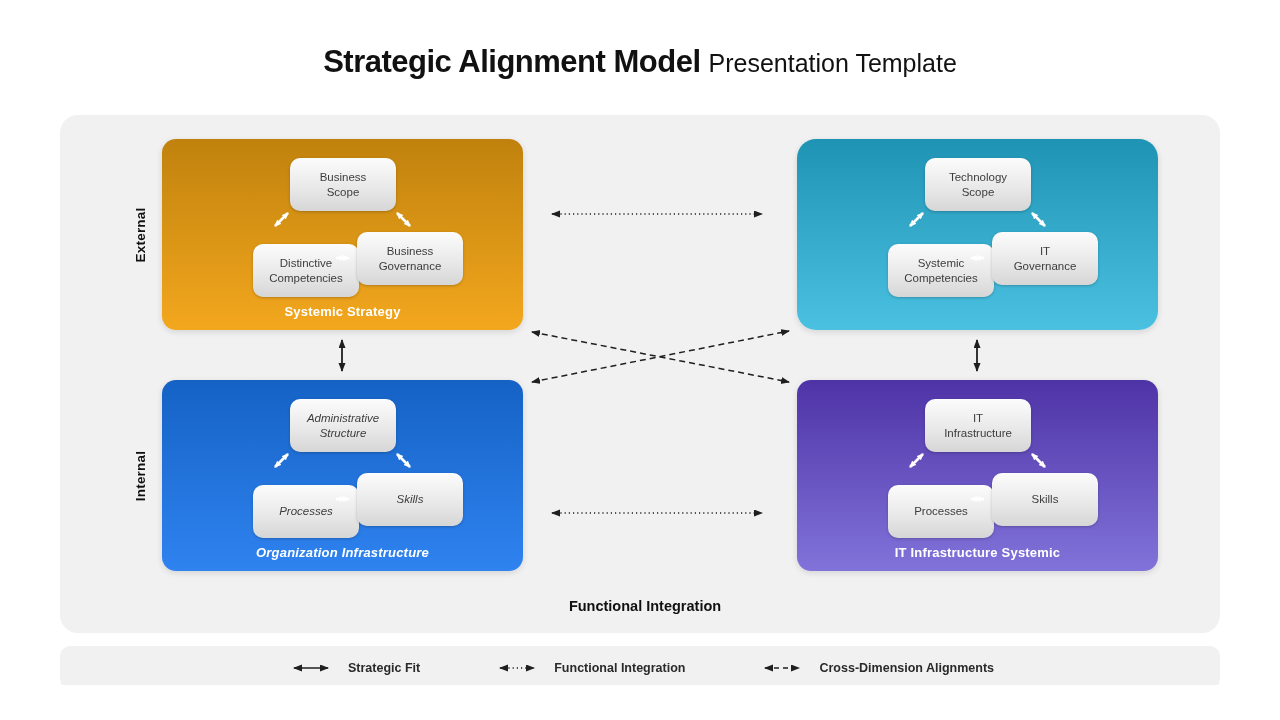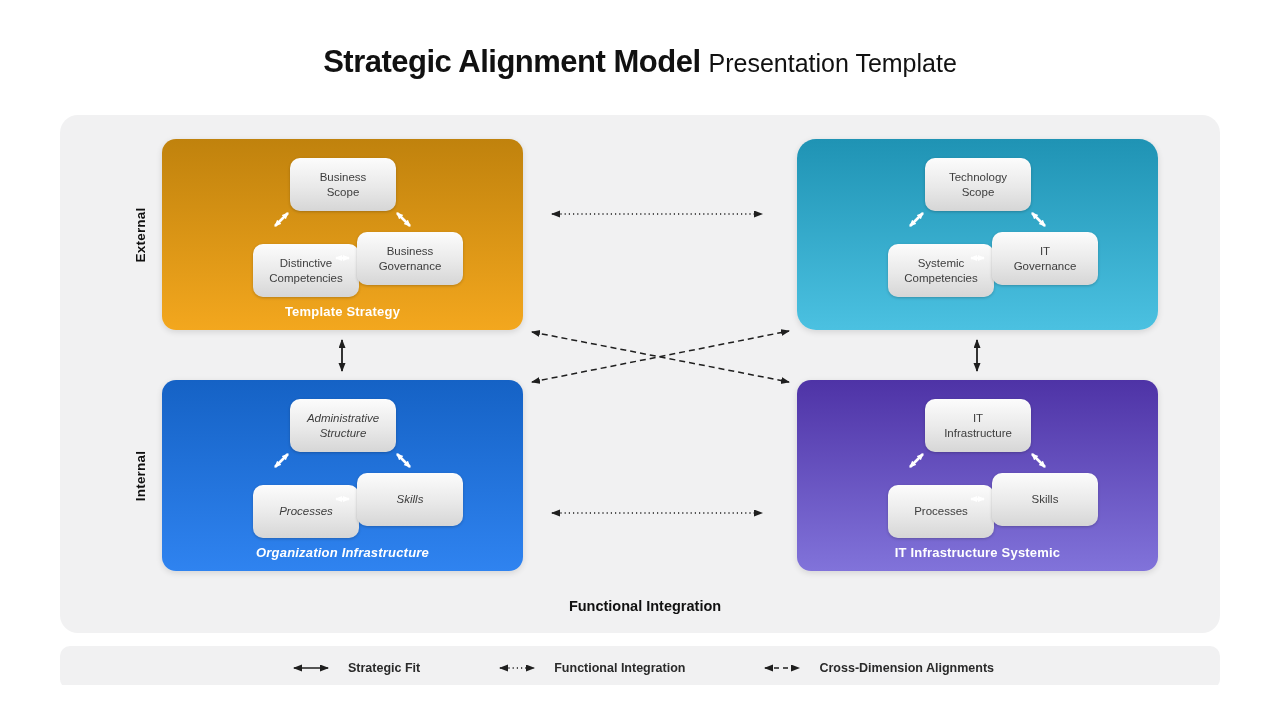--- a/index.html
+++ b/index.html
@@ -59,21 +59,21 @@
       </div>
     <div class="node n-right">
         <span>Business
 Governance</span>
       </div>
     <svg class="q-arrows" width="361" height="191">
       <line x1="113" y1="87" x2="126" y2="74" stroke="#fff" stroke-width="2.6" marker-start="url(#ah-w-s)" marker-end="url(#ah-w)"></line>
       <line x1="235" y1="74" x2="248" y2="87" stroke="#fff" stroke-width="2.6" marker-start="url(#ah-w-s)" marker-end="url(#ah-w)"></line>
       <line x1="174" y1="119" x2="187" y2="119" stroke="#fff" stroke-width="2.6" marker-start="url(#ah-w-s)" marker-end="url(#ah-w)"></line>
     </svg>
-    <div class="q-title">Template Strategy</div>
+    <div class="q-title">Systemic Strategy</div>
   </div>
 
   <div class="quadrant q2" style="background: linear-gradient(rgb(31, 147, 180) 0%, rgb(75, 193, 225) 100%); border-radius: 19px;">
     <div class="node n-apex">
         <span>Technology
 Scope</span>
       </div>
     <div class="node n-left">
         <span>Systemic
 Competencies</span>

